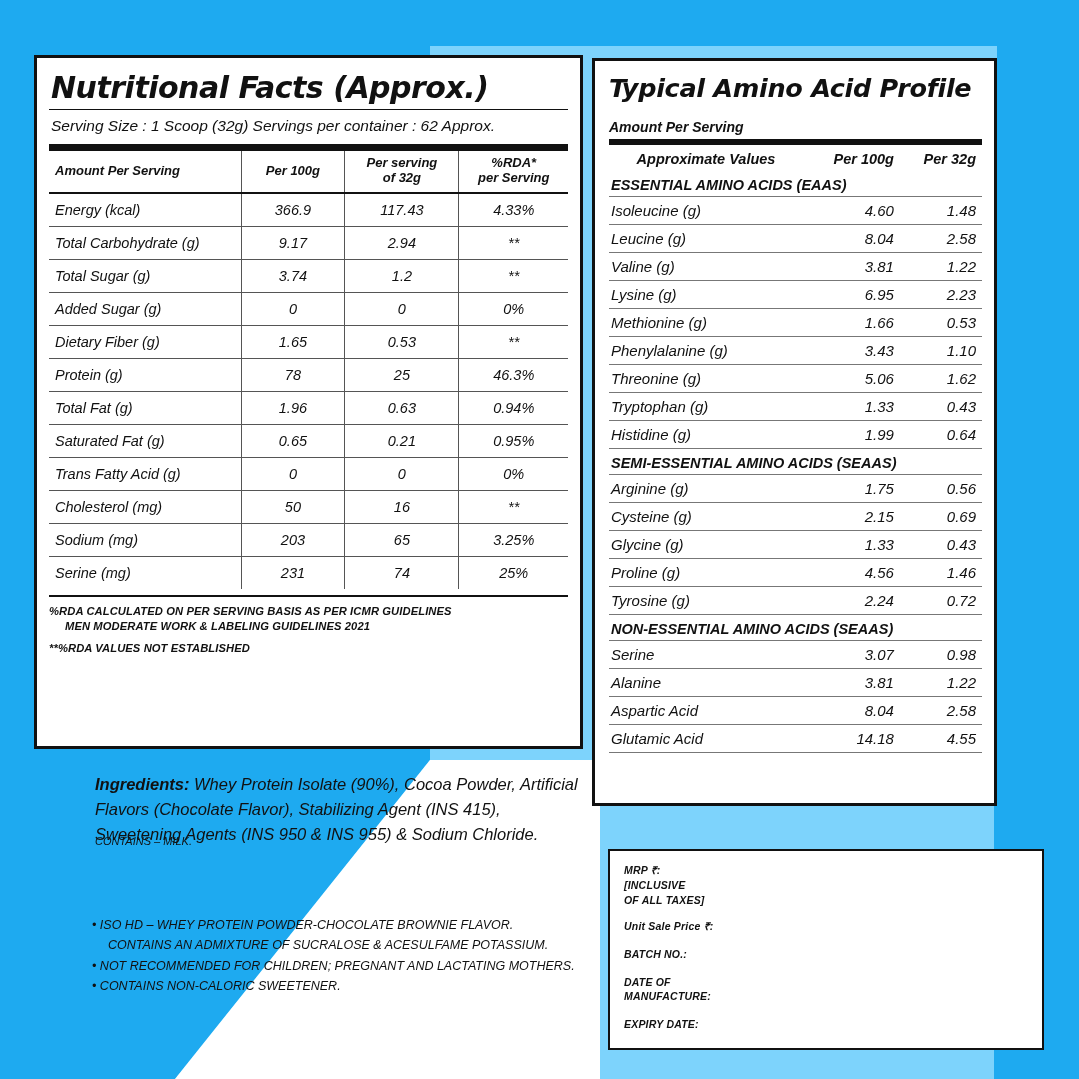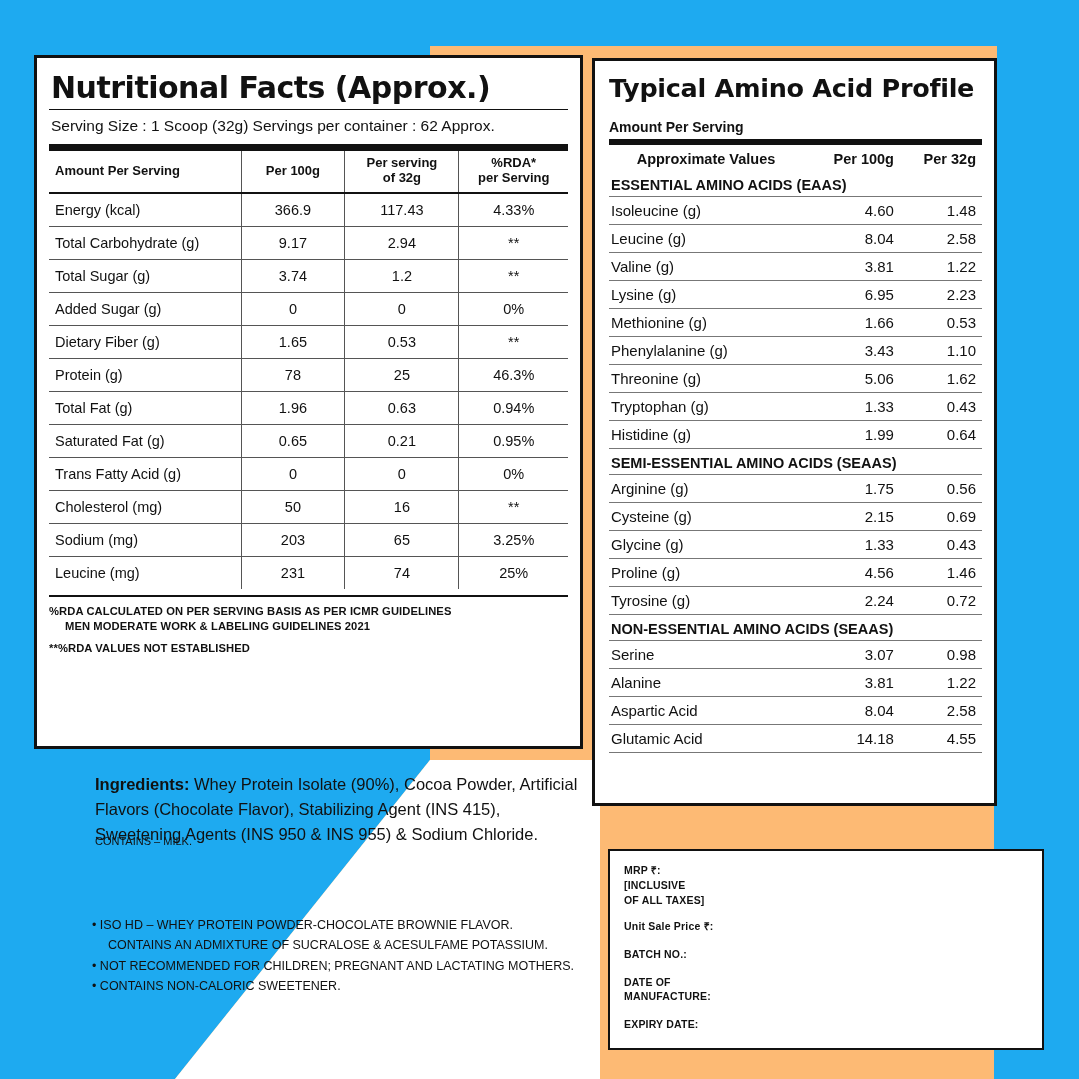--- a/index.html
+++ b/index.html
@@ -10,21 +10,22 @@
     width: 1079px;
     height: 1079px;
     font-family: "Liberation Sans", sans-serif;
     background: #ffffff;
     overflow: hidden;
     position: relative;
   }
   #page {
     position: absolute;
     inset: 0;
-    background: #fdba74;
+    background: #7dd3fc;
+    font-style: italic;
   }
   
   .cyan-left {
     position: absolute;
     left: 0; top: 0;
     width: 430px; height: 1079px;
     background: #1eaaf0;
     clip-path: polygon(0 0, 430px 0, 430px 760px, 175px 1079px, 0 1079px);
   }
   .cyan-top {
@@ -310,21 +311,21 @@
             <td class="col-sep">16</td>
             <td class="col-sep">**</td>
           </tr>
           <tr>
             <td class="left">Sodium (mg)</td>
             <td class="col-sep">203</td>
             <td class="col-sep">65</td>
             <td class="col-sep">3.25%</td>
           </tr>
           <tr>
-            <td class="left">Leucine (mg)</td>
+            <td class="left">Serine (mg)</td>
             <td class="col-sep">231</td>
             <td class="col-sep">74</td>
             <td class="col-sep">25%</td>
           </tr>
         </tbody>
     </table>
     <div class="nf-foot">
       <span>%RDA CALCULATED ON PER SERVING BASIS AS PER ICMR GUIDELINES</span>
       <span class="indent">MEN MODERATE WORK &amp; LABELING GUIDELINES 2021</span>
       <span class="l2">**%RDA VALUES NOT ESTABLISHED</span>

